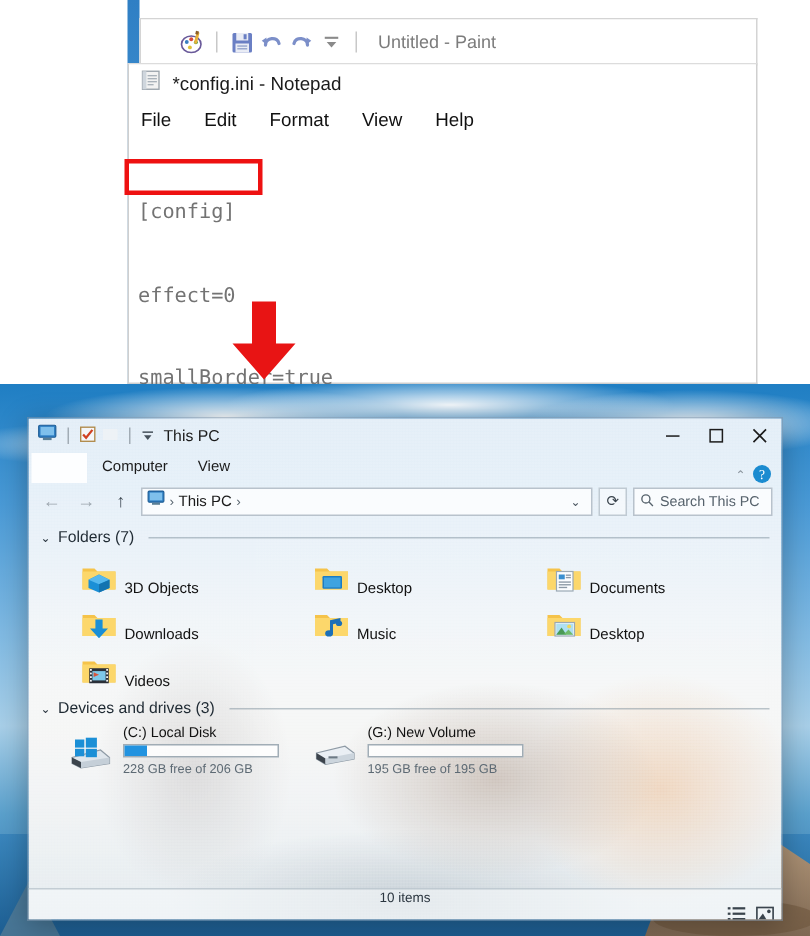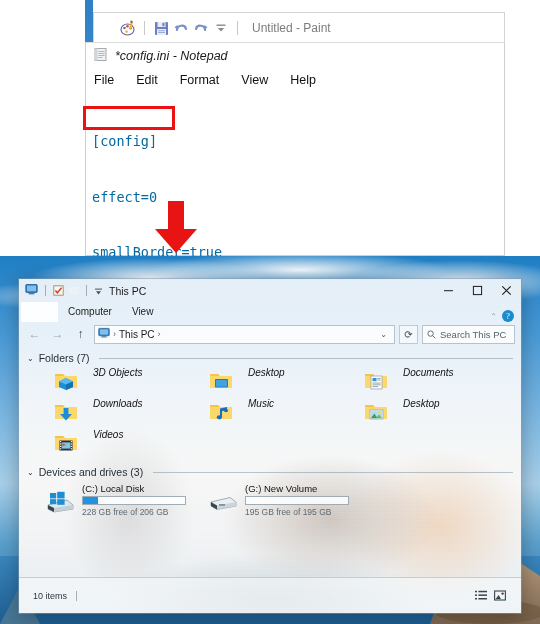--- a/index.html
+++ b/index.html
@@ -35,32 +35,31 @@
     font-size: 12px; color: #7c7c7c; margin-left: 8px; white-space: nowrap;
   }
   
   #notepad-window {
     position: absolute; left: 85px; top: 42px; width: 420px; height: 214px;
     background: #ffffff; border: 1px solid #cfcfcf; border-top: 1px solid #dcdcdc;
   }
   #notepad-titlebar {
     display: flex; align-items: center; height: 26px; padding-left: 7px; gap: 7px;
     background: #ffffff;
-    font-style: italic;
   }
   #notepad-title { font-size: 12.5px; color: #1b1b1b; white-space: nowrap; }
   #notepad-menubar {
     display: flex; align-items: center; height: 22px; padding-left: 8px; gap: 22px;
     background: #ffffff;
   }
   .np-menu { font-size: 12.5px; color: #111; white-space: nowrap; cursor: default; }
   #notepad-text {
     padding: 4px 0 0 6px;
     font-family: "DejaVu Sans Mono", "Liberation Mono", monospace;
-    font-size: 13.5px; line-height: 18.5px; color: #0369a1;
+    font-size: 13.5px; line-height: 18.5px; color: #737373;
     white-space: pre;
   }
   #effect-highlight {
     position: absolute; left: 83px; top: 106px; width: 92px; height: 24px;
     border: 3px solid #ee1111; pointer-events: none;
   }
   #red-arrow { position: absolute; left: 152px; top: 199px; width: 48px; height: 56px; }
 
   
   #desktop {
@@ -160,47 +159,47 @@
 
   
   #file-area { position: absolute; left: 0; right: 0; top: 67px; bottom: 21px; padding: 6px 8px 0 8px; }
   .group-head { display: flex; align-items: center; gap: 5px; margin-bottom: 3px; }
   .group-chev { font-size: 8px; color: #2b3640; }
   .group-label { font-size: 10.5px; color: #1f2a33; white-space: nowrap; }
   .group-rule { flex: 1; height: 1px; background: rgba(110,130,145,.45); margin-left: 5px; }
 
   .tile-grid { display: flex; flex-wrap: wrap; }
   .tile {
-    width: 155px; height: 31px; display: flex; align-items: flex-start; gap: 14px;
+    width: 155px; height: 31px; display: flex; align-items: flex-end; gap: 4px;
     padding-left: 26px;
-    font-style: italic;
   }
   .tile-ico { width: 26px; height: 26px; flex: none; }
   .tile-label { font-size: 10px; color: #111; white-space: nowrap; }
 
   .drive-grid { display: flex; margin-top: 4px; }
   .drive {
     width: 163px; display: flex; gap: 7px; padding-left: 18px;
   }
   .drive-ico { width: 30px; height: 26px; flex: none; margin-top: 6px; }
   .drive-info { display: flex; flex-direction: column; gap: 2px; padding-top: 1px; min-width: 0; }
   .drive-name { font-size: 9.5px; color: #111; white-space: nowrap; }
   .bar-track {
     width: 104px; height: 9px; background: rgba(255,255,255,.85);
     border: 1px solid rgba(130,145,158,.75);
   }
   .bar-fill { height: 100%; background: #2293e0; }
   .drive-free { font-size: 8.5px; color: #5d6a74; white-space: nowrap; }
 
   
   #exp-status {
-    position: absolute; left: 0; right: 0; bottom: 0; height: 36px;
-    display: flex; align-items: center; padding: 0 14px;
+    position: absolute; left: 0; right: 0; bottom: 0; height: 21px;
+    display: flex; align-items: center; padding: 0 4px;
     background: rgba(246,248,250,.62);
     border-top: 1px solid rgba(150,165,178,.5);
+    flex-direction: column;
   }
   #status-text { font-size: 9px; color: #2b3640; white-space: nowrap; }
   #status-sep { width: 1px; height: 10px; background: rgba(90,105,118,.5); margin-left: 9px; }
   #view-btns { margin-left: auto; display: flex; gap: 5px; }
   .view-btn { width: 14px; height: 13px; display: flex; align-items: center; justify-content: center; }
 </style>
 </head>
 <body>
 
 <div id="root">

